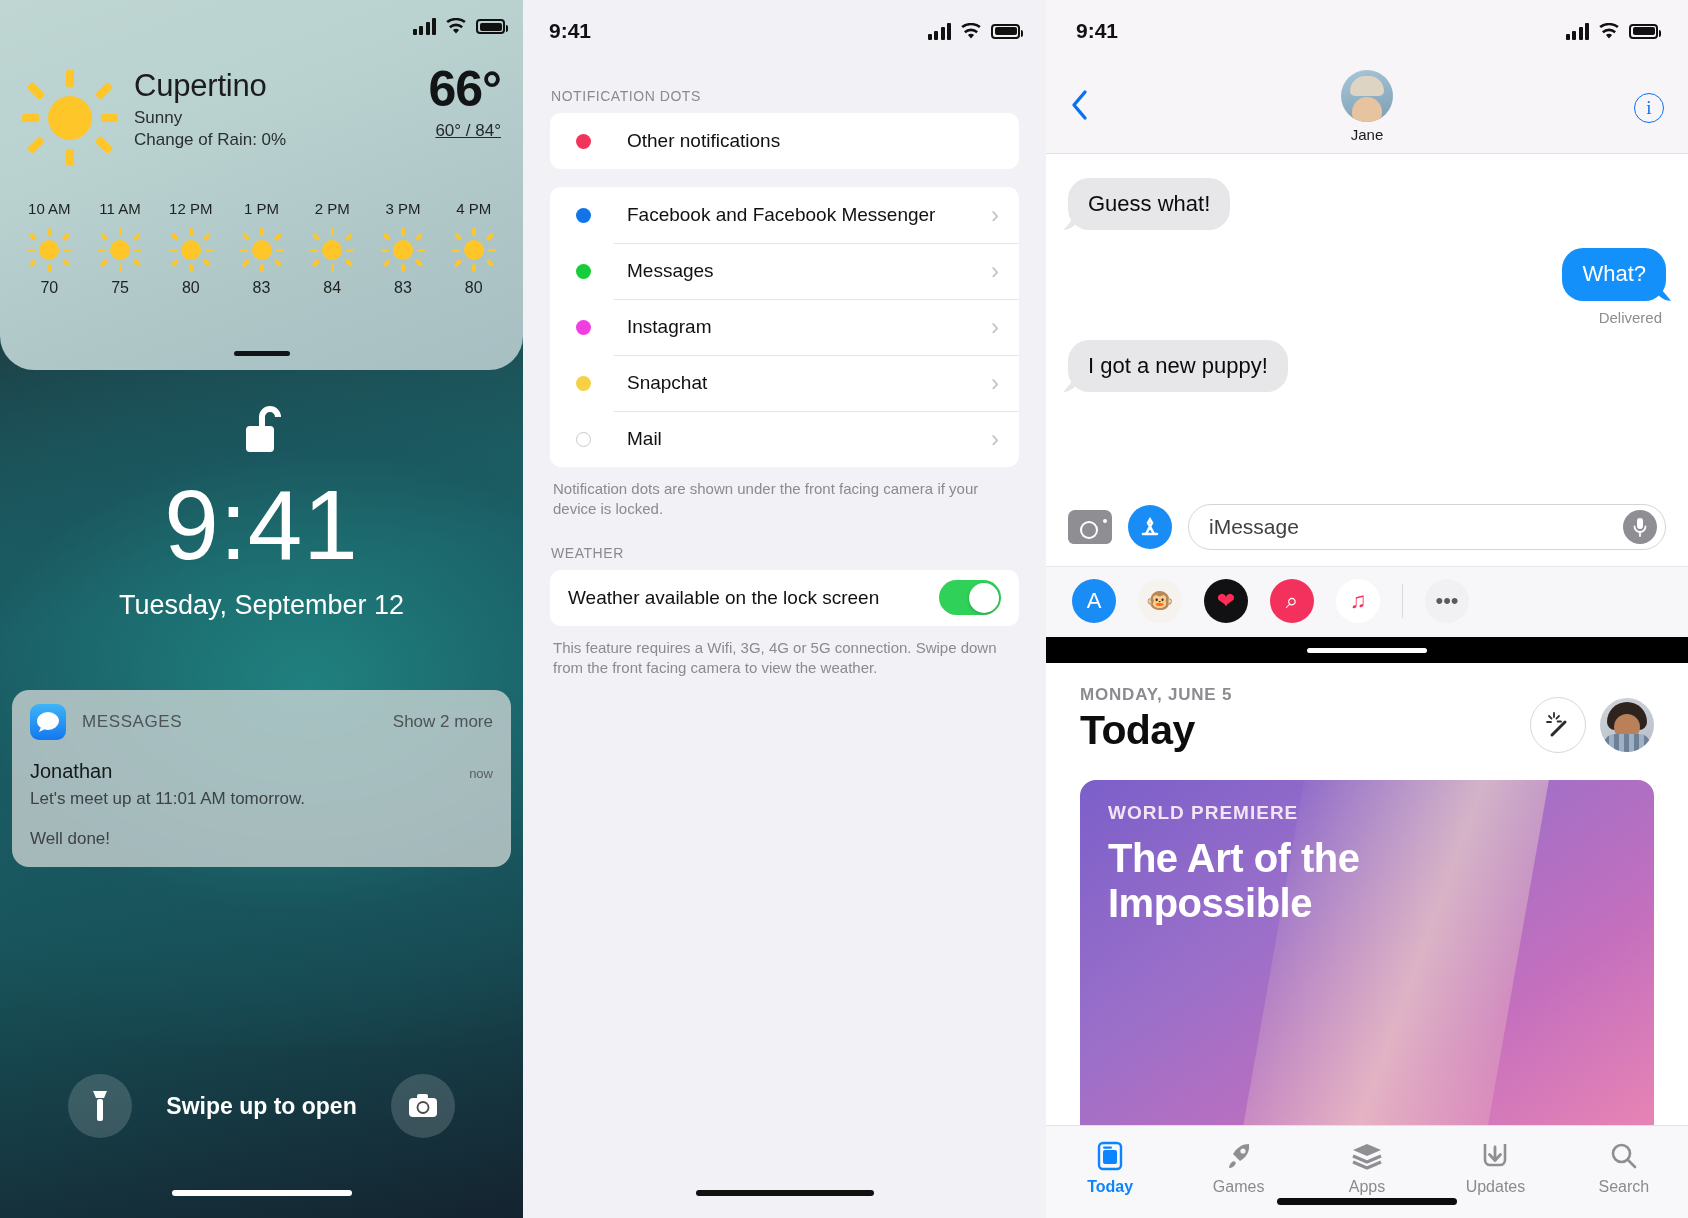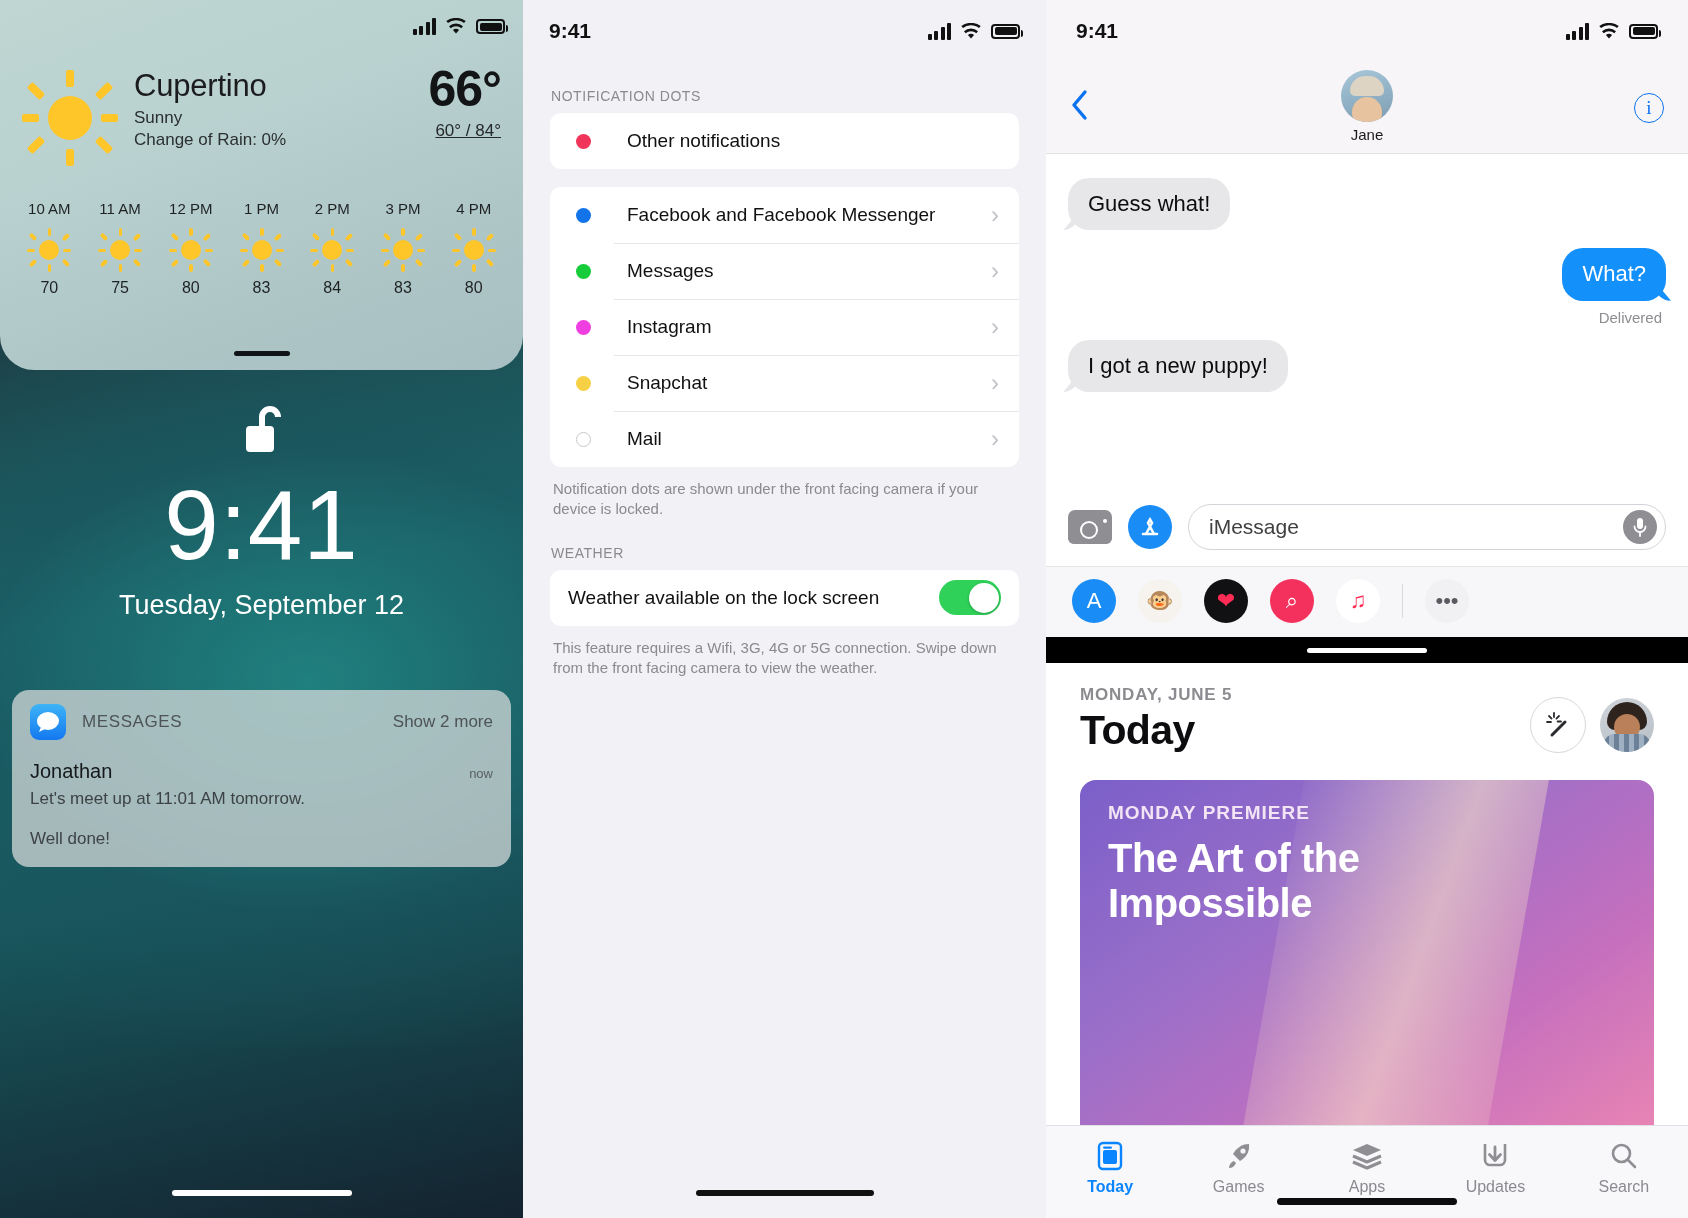--- a/index.html
+++ b/index.html
@@ -389,20 +389,37 @@
               <span class="notif-time">now</span>
             </div>
             <div class="notif-text">Let's meet up at 11:01 AM tomorrow.</div>
           </div>
           <div class="notif-row">
             <div class="notif-text">Well done!</div>
           </div>
         </div>
     </div>
 
+    <div class="lock-bottom">
+      <div class="lock-btn">
+        <svg width="22" height="34" viewBox="0 0 22 34">
+          <path d="M4 2h14l-3 7H7z" fill="#fff"></path>
+            <rect x="8" y="10" width="6" height="22" rx="2" fill="#fff"></rect>
+        </svg>
+      </div>
+      <div class="swipe-txt">Swipe up to open</div>
+      <div class="lock-btn">
+        <svg width="30" height="26" viewBox="0 0 30 26">
+          <rect x="1" y="5" width="28" height="19" rx="4" fill="#fff"></rect>
+            <rect x="9" y="1" width="11" height="5" rx="2" fill="#fff"></rect>
+          <circle cx="15" cy="14.5" r="6.4" fill="#4b4b4f"></circle>
+            <circle cx="15" cy="14.5" r="4.6" fill="#fff"></circle>
+        </svg>
+      </div>
+    </div>
     <div class="home-ind"></div>
   </div>
 
   <div class="panel-settings">
     <div class="sb">
       <span class="sb-time">9:41</span>
       <span class="sb-right">
         <span class="bars">
             <i></i>
             <i></i>
@@ -585,21 +602,21 @@
             <span class="sa-hair"></span>
               <span class="sa-face"></span>
               <span class="sa-body"></span>
           </span>
         </div>
       </div>
 
       <div class="promo">
         <span class="beam"></span>
 
-        <div class="promo-kicker">MONDAY PREMIERE</div>
+        <div class="promo-kicker">WORLD PREMIERE</div>
         <div class="promo-title">
           <span>The Art of the</span><br>
           <span>Impossible</span>
         </div>
       </div>
 
       <div class="tabbar" id="tabbar">
           <div class="tab active">
             <div class="ti">
               <svg width="28" height="30" viewBox="0 0 28 30">

